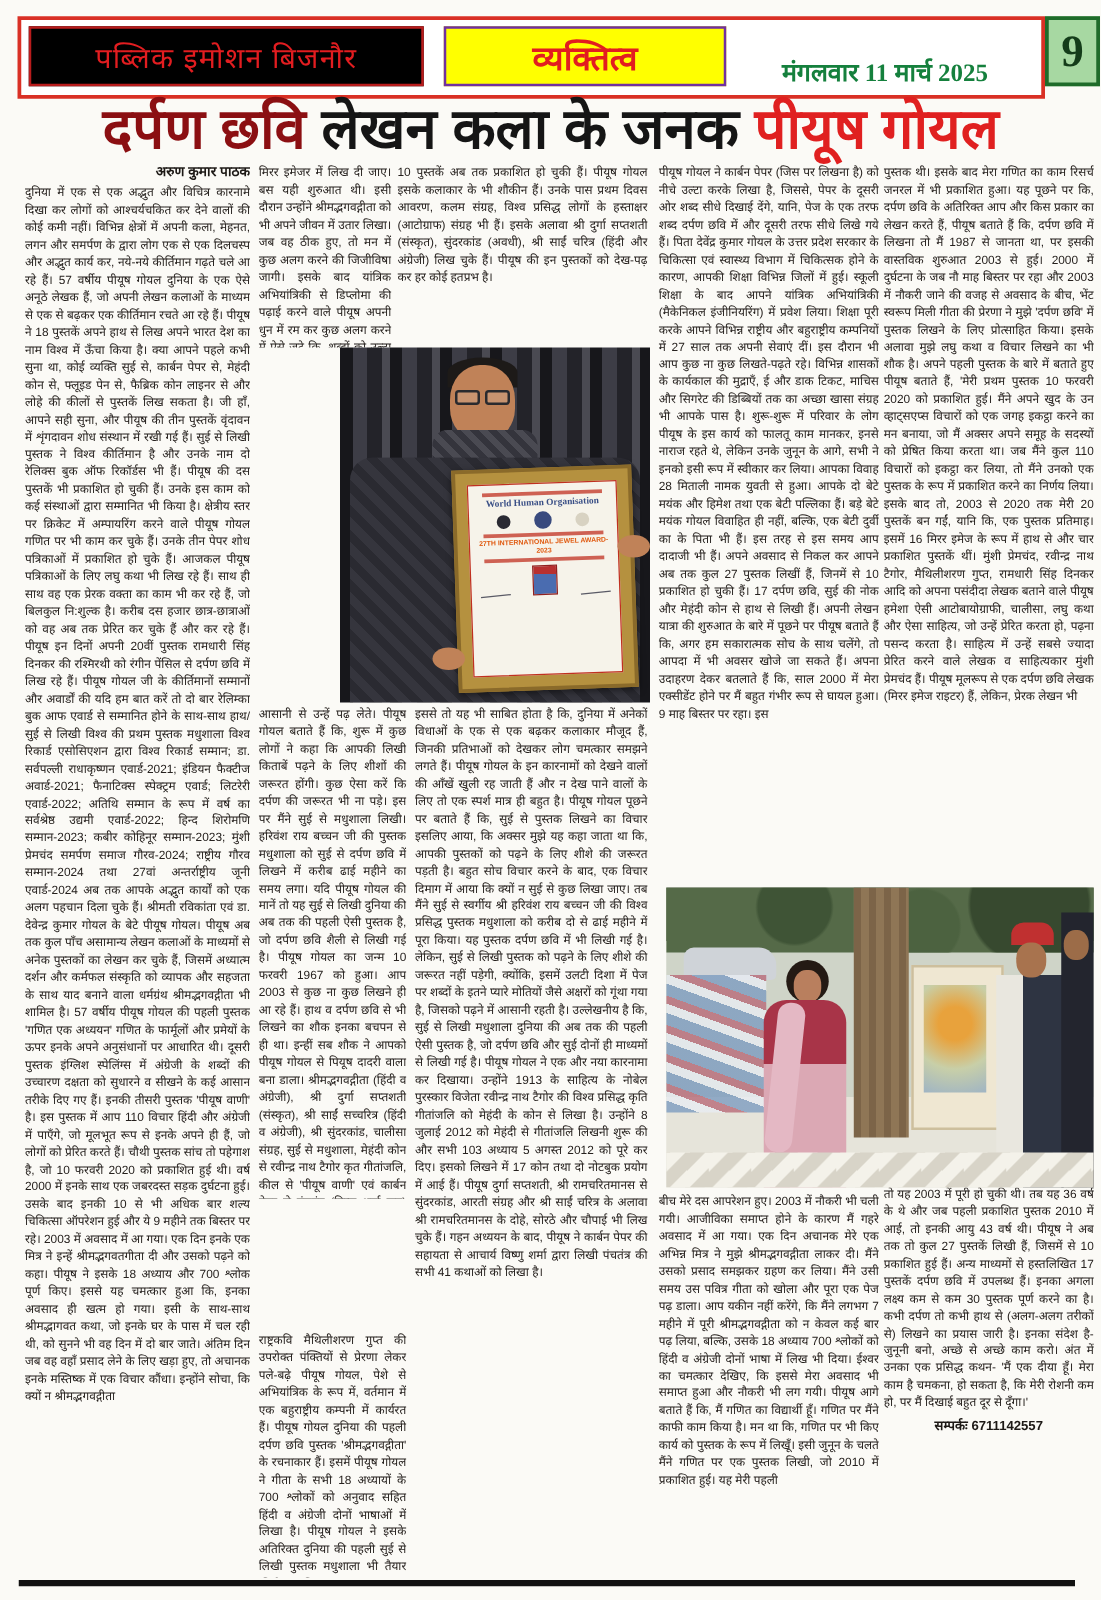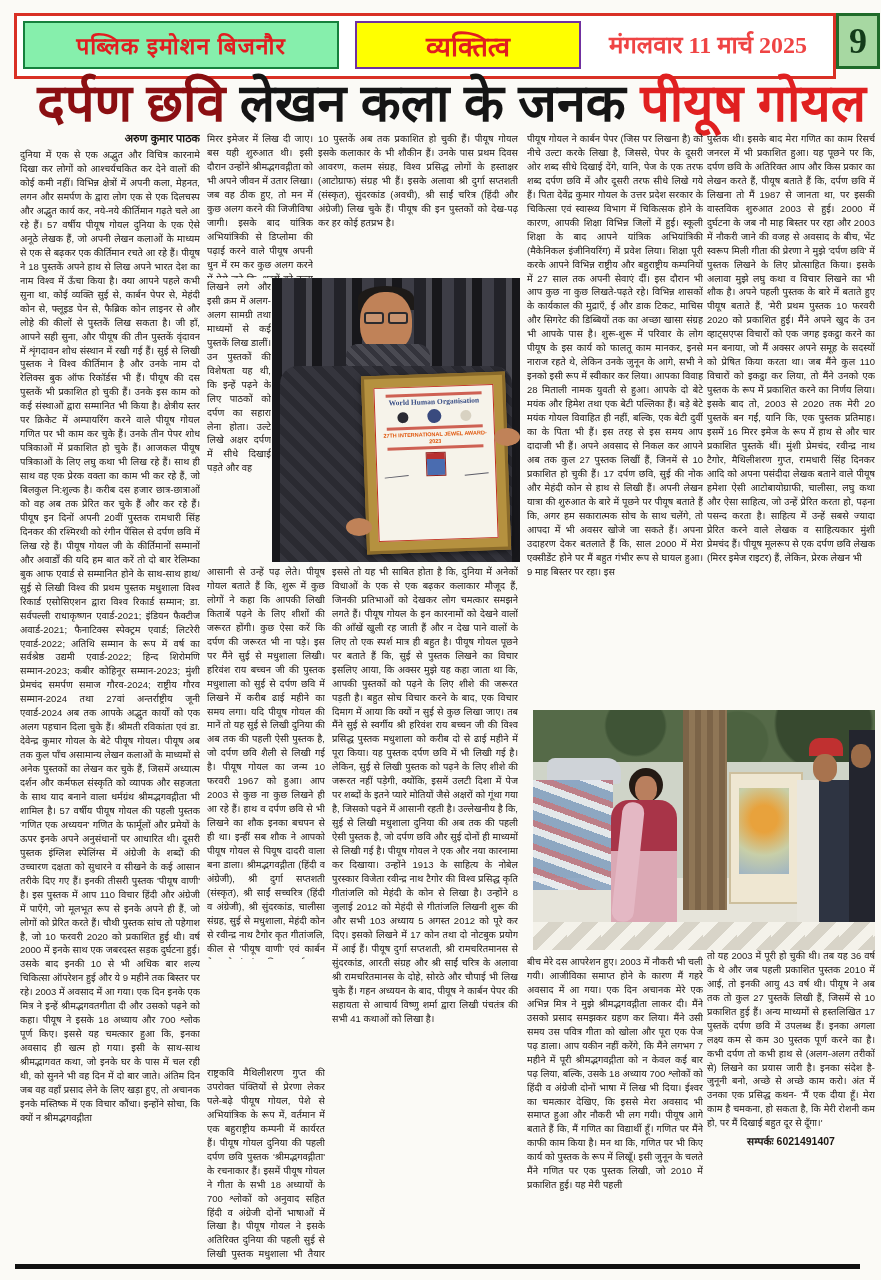--- a/index.html
+++ b/index.html
@@ -1,25 +1,25 @@
 <!DOCTYPE html>
 <html lang="hi"><head>
 <meta charset="utf-8">
 <style>
   html,body{margin:0;padding:0;}
   body{background:#e8e6e1;font-family:"Liberation Sans","DejaVu Sans",sans-serif;}
   #page{position:relative;width:881px;height:1280px;background:#fbfaf6;margin:0 auto;overflow:hidden;box-shadow:0 0 6px rgba(0,0,0,.4);}
   
   .mast-strip{position:absolute;left:14px;top:13px;width:816px;height:60px;border:3px solid #d93025;background:#fff;}
-  .mast-pub{position:absolute;left:6px;top:5px;width:312px;height:44px;background:#86efac;border:2px solid #15803d;color:#e21d20;font-weight:bold;font-size:23px;display:flex;align-items:center;justify-content:center;letter-spacing:1px;}
+  .mast-pub{position:absolute;left:6px;top:5px;width:312px;height:44px;background:#000000;border:2px solid #b91c1c;color:#e21d20;font-weight:normal;font-size:23px;display:flex;align-items:center;justify-content:center;letter-spacing:1px;}
   .mast-sec{position:absolute;left:338px;top:5px;width:222px;height:44px;background:#ffff00;border:2px solid #7030a0;color:#e21d20;font-weight:bold;font-size:27px;display:flex;align-items:center;justify-content:center;}
-  .mast-date{position:absolute;left:572px;top:5px;width:238px;height:44px;color:#ef4444;font-weight:bold;font-size:24px;display:flex;align-items:center;justify-content:center;font-family:"Liberation Serif","DejaVu Serif",serif;}
+  .mast-date{position:absolute;left:572px;top:19px;width:238px;height:44px;color:#15803d;font-weight:bold;font-size:20px;display:flex;align-items:center;justify-content:center;font-family:"Liberation Serif","DejaVu Serif",serif;}
   .mast-page{position:absolute;left:836px;top:13px;width:38px;height:50px;background:#a7d8a2;border:3px solid #1f6b2a;color:#143c1a;font-weight:bold;font-size:36px;display:flex;align-items:center;justify-content:center;font-family:"Liberation Serif","DejaVu Serif",serif;}
   
-  .headline{position:absolute;left:15px;top:80px;width:851px;height:46px;text-align:right;font-weight:bold;font-size:52px;line-height:46px;white-space:nowrap;}
+  .headline{position:absolute;left:15px;top:80px;width:851px;height:46px;text-align:center;font-weight:bold;font-size:45px;line-height:46px;white-space:nowrap;}
   .hl-red{color:#8b0f12;} .hl-black{color:#151515;} .hl-bright{color:#e02020;}
   
   .tx{position:absolute;font-size:9.5px;line-height:1.47;text-align:justify;color:#26211e;overflow:hidden;word-break:break-word;}
   .byline{font-weight:bold;text-align:right;font-size:11px;margin:0 0 2px 0;color:#1c1815;}
   .poem{position:absolute;font-weight:bold;text-align:center;color:#211c18;font-size:10.5px;line-height:1.55;}
   .contact{font-weight:bold;text-align:center;font-size:10.5px;color:#1c1815;margin-top:4px;}
   .bottom-rule{position:absolute;left:15px;top:1264px;width:845px;height:5px;background:#111;}
   
   .photo1{position:absolute;left:272px;top:278px;width:248px;height:284px;overflow:hidden;
     background:repeating-linear-gradient(90deg,#17171b 0 10px,#3d3d46 10px 22px,#232329 22px 34px,#4a4a52 34px 40px);}
@@ -78,21 +78,20 @@
   <div class="headline">
     <span class="hl-red">दर्पण छवि </span><span class="hl-black">लेखन कला के जनक </span><span class="hl-bright">पीयूष गोयल</span>
   </div>
 
   <div class="tx" style="left:20px;top:130px;width:180px;height:1132px;">
     <p class="byline">अरुण कुमार पाठक</p>
     <span>दुनिया में एक से एक अद्भुत और विचित्र कारनामे दिखा कर लोगों को आश्चर्यचकित कर देने वालों की कोई कमी नहीं। विभिन्न क्षेत्रों में अपनी कला, मेहनत, लगन और समर्पण के द्वारा लोग एक से एक दिलचस्प और अद्भुत कार्य कर, नये-नये कीर्तिमान गढ़ते चले आ रहे हैं। 57 वर्षीय पीयूष गोयल दुनिया के एक ऐसे अनूठे लेखक हैं, जो अपनी लेखन कलाओं के माध्यम से एक से बढ़कर एक कीर्तिमान रचते आ रहे हैं। पीयूष ने 18 पुस्तकें अपने हाथ से लिख अपने भारत देश का नाम विश्व में ऊँचा किया है। क्या आपने पहले कभी सुना था, कोई व्यक्ति सुई से, कार्बन पेपर से, मेहंदी कोन से, फ्लूइड पेन से, फैब्रिक कोन लाइनर से और लोहे की कीलों से पुस्तकें लिख सकता है। जी हाँ, आपने सही सुना, और पीयूष की तीन पुस्तकें वृंदावन में शृंगदावन शोध संस्थान में रखी गई हैं। सुई से लिखी पुस्तक ने विश्व कीर्तिमान है और उनके नाम दो रेलिक्स बुक ऑफ रिकॉर्डस भी हैं। पीयूष की दस पुस्तकें भी प्रकाशित हो चुकी हैं। उनके इस काम को कई संस्थाओं द्वारा सम्मानित भी किया है। क्षेत्रीय स्तर पर क्रिकेट में अम्पायरिंग करने वाले पीयूष गोयल गणित पर भी काम कर चुके हैं। उनके तीन पेपर शोध पत्रिकाओं में प्रकाशित हो चुके हैं। आजकल पीयूष पत्रिकाओं के लिए लघु कथा भी लिख रहे हैं। साथ ही साथ वह एक प्रेरक वक्ता का काम भी कर रहे हैं, जो बिलकुल नि:शुल्क है। करीब दस हजार छात्र-छात्राओं को वह अब तक प्रेरित कर चुके हैं और कर रहे हैं। पीयूष इन दिनों अपनी 20वीं पुस्तक रामधारी सिंह दिनकर की रश्मिरथी को रंगीन पेंसिल से दर्पण छवि में लिख रहे हैं। पीयूष गोयल जी के कीर्तिमानों सम्मानों और अवार्डों की यदि हम बात करें तो दो बार रेलिम्का बुक आफ एवार्ड से सम्मानित होने के साथ-साथ हाथ/सुई से लिखी विश्व की प्रथम पुस्तक मधुशाला विश्व रिकार्ड एसोसिएशन द्वारा विश्व रिकार्ड सम्मान; डा. सर्वपल्ली राधाकृष्णन एवार्ड-2021; इंडियन फैक्टीज अवार्ड-2021; फैनाटिक्स स्पेक्ट्रम एवार्ड; लिटरेरी एवार्ड-2022; अतिथि सम्मान के रूप में वर्ष का सर्वश्रेष्ठ उद्यमी एवार्ड-2022; हिन्द शिरोमणि सम्मान-2023; कबीर कोहिनूर सम्मान-2023; मुंशी प्रेमचंद समर्पण समाज गौरव-2024; राष्ट्रीय गौरव सम्मान-2024 तथा 27वां अन्तर्राष्ट्रीय जूनी एवार्ड-2024 अब तक आपके अद्भुत कार्यों को एक अलग पहचान दिला चुके हैं। श्रीमती रविकांता एवं डा. देवेन्द्र कुमार गोयल के बेटे पीयूष गोयल। पीयूष अब तक कुल पाँच असामान्य लेखन कलाओं के माध्यमों से अनेक पुस्तकों का लेखन कर चुके हैं, जिसमें अध्यात्म दर्शन और कर्मफल संस्कृति को व्यापक और सहजता के साथ याद बनाने वाला धर्मग्रंथ श्रीमद्भगवद्गीता भी शामिल है। 57 वर्षीय पीयूष गोयल की पहली पुस्तक 'गणित एक अध्ययन' गणित के फार्मूलों और प्रमेयों के ऊपर इनके अपने अनुसंधानों पर आधारित थी। दूसरी पुस्तक इंग्लिश स्पेलिंग्स में अंग्रेजी के शब्दों की उच्चारण दक्षता को सुधारने व सीखने के कई आसान तरीके दिए गए हैं। इनकी तीसरी पुस्तक 'पीयूष वाणी' है। इस पुस्तक में आप 110 विचार हिंदी और अंग्रेजी में पाएँगे, जो मूलभूत रूप से इनके अपने ही हैं, जो लोगों को प्रेरित करते हैं। चौथी पुस्तक सांच तो पहेगाश है, जो 10 फरवरी 2020 को प्रकाशित हुई थी। वर्ष 2000 में इनके साथ एक जबरदस्त सड़क दुर्घटना हुई। उसके बाद इनकी 10 से भी अधिक बार शल्य चिकित्सा ऑपरेशन हुई और ये 9 महीने तक बिस्तर पर रहे। 2003 में अवसाद में आ गया। एक दिन इनके एक मित्र ने इन्हें श्रीमद्भगवतगीता दी और उसको पढ़ने को कहा। पीयूष ने इसके 18 अध्याय और 700 श्लोक पूर्ण किए। इससे यह चमत्कार हुआ कि, इनका अवसाद ही खत्म हो गया। इसी के साथ-साथ श्रीमद्भागवत कथा, जो इनके घर के पास में चल रही थी, को सुनने भी वह दिन में दो बार जाते। अंतिम दिन जब वह वहाँ प्रसाद लेने के लिए खड़ा हुए, तो अचानक इनके मस्तिष्क में एक विचार कौंधा। इन्होंने सोचा, कि क्यों न श्रीमद्भगवद्गीता</span>
   </div>
 
   <div class="tx" style="left:207px;top:132px;width:106px;height:146px;">मिरर इमेजर में लिख दी जाए। बस यही शुरुआत थी। इसी दौरान उन्होंने श्रीमद्भगवद्गीता को भी अपने जीवन में उतार लिखा। जब वह ठीक हुए, तो मन में कुछ अलग करने की जिजीविषा जागी। इसके बाद यांत्रिक अभियांत्रिकी से डिप्लोमा की पढ़ाई करने वाले पीयूष अपनी धुन में रम कर कुछ अलग करने में ऐसे जुटे कि, शब्दों को उल्टा दर्पण छवि में</div>
-  <div class="tx" style="left:207px;top:280px;width:64px;height:280px;">लिखने लगे और इसी क्रम में अलग-अलग सामग्री तथा माध्यमों से कई पुस्तकें लिख डालीं। उन पुस्तकों की विशेषता यह थी, कि इन्हें पढ़ने के लिए पाठकों को दर्पण का सहारा लेना होता। उल्टे लिखे अक्षर दर्पण में सीधे दिखाई पड़ते और वह</div>
   <div class="tx" style="left:207px;top:565px;width:118px;height:394px;">आसानी से उन्हें पढ़ लेते। पीयूष गोयल बताते हैं कि, शुरू में कुछ लोगों ने कहा कि आपकी लिखी किताबें पढ़ने के लिए शीशों की जरूरत होंगी। कुछ ऐसा करें कि दर्पण की जरूरत भी ना पड़े। इस पर मैंने सुई से मधुशाला लिखी। हरिवंश राय बच्चन जी की पुस्तक मधुशाला को सुई से दर्पण छवि में लिखने में करीब ढाई महीने का समय लगा। यदि पीयूष गोयल की मानें तो यह सुई से लिखी दुनिया की अब तक की पहली ऐसी पुस्तक है, जो दर्पण छवि शैली से लिखी गई है। पीयूष गोयल का जन्म 10 फरवरी 1967 को हुआ। आप 2003 से कुछ ना कुछ लिखने ही आ रहे हैं। हाथ व दर्पण छवि से भी लिखने का शौक इनका बचपन से ही था। इन्हीं सब शौक ने आपको पीयूष गोयल से पियूष दादरी वाला बना डाला। श्रीमद्भगवद्गीता (हिंदी व अंग्रेजी), श्री दुर्गा सप्तशती (संस्कृत), श्री साईं सच्चरित्र (हिंदी व अंग्रेजी), श्री सुंदरकांड, चालीसा संग्रह, सुई से मधुशाला, मेहंदी कोन से रवीन्द्र नाथ टैगोर कृत गीतांजलि, कील से 'पीयूष वाणी' एवं कार्बन पेपर से पंचतंत्र (विष्णु शर्मा कृत) ऐसी ही कुछ पुस्तकें हैं।</div>
 
   <div class="tx" style="left:207px;top:1066px;width:118px;height:196px;">राष्ट्रकवि मैथिलीशरण गुप्त की उपरोक्त पंक्तियों से प्रेरणा लेकर पले-बढ़े पीयूष गोयल, पेशे से अभियांत्रिक के रूप में, वर्तमान में एक बहुराष्ट्रीय कम्पनी में कार्यरत हैं। पीयूष गोयल दुनिया की पहली दर्पण छवि पुस्तक 'श्रीमद्भगवद्गीता' के रचनाकार हैं। इसमें पीयूष गोयल ने गीता के सभी 18 अध्यायों के 700 श्लोकों को अनुवाद सहित हिंदी व अंग्रेजी दोनों भाषाओं में लिखा है। पीयूष गोयल ने इसके अतिरिक्त दुनिया की पहली सुई से लिखी पुस्तक मधुशाला भी तैयार की है। इनकी कुल</div>
 
   <div class="tx" style="left:318px;top:132px;width:200px;height:142px;">10 पुस्तकें अब तक प्रकाशित हो चुकी हैं। पीयूष गोयल इसके कलाकार के भी शौकीन हैं। उनके पास प्रथम दिवस आवरण, कलम संग्रह, विश्व प्रसिद्ध लोगों के हस्ताक्षर (आटोग्राफ) संग्रह भी हैं। इसके अलावा श्री दुर्गा सप्तशती (संस्कृत), सुंदरकांड (अवधी), श्री साईं चरित्र (हिंदी और अंग्रेजी) लिख चुके हैं। पीयूष की इन पुस्तकों को देख-पढ़ कर हर कोई हतप्रभ है।</div>
   <div class="tx" style="left:332px;top:565px;width:186px;height:697px;">इससे तो यह भी साबित होता है कि, दुनिया में अनेकों विधाओं के एक से एक बढ़कर कलाकार मौजूद हैं, जिनकी प्रतिभाओं को देखकर लोग चमत्कार समझने लगते हैं। पीयूष गोयल के इन कारनामों को देखने वालों की आँखें खुली रह जाती हैं और न देख पाने वालों के लिए तो एक स्पर्श मात्र ही बहुत है। पीयूष गोयल पूछने पर बताते हैं कि, सुई से पुस्तक लिखने का विचार इसलिए आया, कि अक्सर मुझे यह कहा जाता था कि, आपकी पुस्तकों को पढ़ने के लिए शीशे की जरूरत पड़ती है। बहुत सोच विचार करने के बाद, एक विचार दिमाग में आया कि क्यों न सुई से कुछ लिखा जाए। तब मैंने सुई से स्वर्गीय श्री हरिवंश राय बच्चन जी की विश्व प्रसिद्ध पुस्तक मधुशाला को करीब दो से ढाई महीने में पूरा किया। यह पुस्तक दर्पण छवि में भी लिखी गई है। लेकिन, सुई से लिखी पुस्तक को पढ़ने के लिए शीशे की जरूरत नहीं पड़ेगी, क्योंकि, इसमें उलटी दिशा में पेज पर शब्दों के इतने प्यारे मोतियों जैसे अक्षरों को गूंथा गया है, जिसको पढ़ने में आसानी रहती है। उल्लेखनीय है कि, सुई से लिखी मधुशाला दुनिया की अब तक की पहली ऐसी पुस्तक है, जो दर्पण छवि और सुई दोनों ही माध्यमों से लिखी गई है। पीयूष गोयल ने एक और नया कारनामा कर दिखाया। उन्होंने 1913 के साहित्य के नोबेल पुरस्कार विजेता रवीन्द्र नाथ टैगोर की विश्व प्रसिद्ध कृति गीतांजलि को मेहंदी के कोन से लिखा है। उन्होंने 8 जुलाई 2012 को मेहंदी से गीतांजलि लिखनी शुरू की और सभी 103 अध्याय 5 अगस्त 2012 को पूरे कर दिए। इसको लिखने में 17 कोन तथा दो नोटबुक प्रयोग में आई हैं। पीयूष दुर्गा सप्तशती, श्री रामचरितमानस से सुंदरकांड, आरती संग्रह और श्री साईं चरित्र के अलावा श्री रामचरितमानस के दोहे, सोरठे और चौपाई भी लिख चुके हैं। गहन अध्ययन के बाद, पीयूष ने कार्बन पेपर की सहायता से आचार्य विष्णु शर्मा द्वारा लिखी पंचतंत्र की सभी 41 कथाओं को लिखा है।</div>
 
   <div class="photo1">
     <div class="p1-hair"></div>
     <div class="p1-head"></div>
@@ -126,21 +125,21 @@
   </div>
 
   <div class="tx" style="left:527px;top:132px;width:176px;height:572px;">पीयूष गोयल ने कार्बन पेपर (जिस पर लिखना है) को नीचे उल्टा करके लिखा है, जिससे, पेपर के दूसरी ओर शब्द सीधे दिखाई देंगे, यानि, पेज के एक तरफ शब्द दर्पण छवि में और दूसरी तरफ सीधे लिखे गये हैं। पिता देवेंद्र कुमार गोयल के उत्तर प्रदेश सरकार के चिकित्सा एवं स्वास्थ्य विभाग में चिकित्सक होने के कारण, आपकी शिक्षा विभिन्न जिलों में हुई। स्कूली शिक्षा के बाद आपने यांत्रिक अभियांत्रिकी (मैकेनिकल इंजीनियरिंग) में प्रवेश लिया। शिक्षा पूरी करके आपने विभिन्न राष्ट्रीय और बहुराष्ट्रीय कम्पनियों में 27 साल तक अपनी सेवाएं दीं। इस दौरान भी आप कुछ ना कुछ लिखते-पढ़ते रहे। विभिन्न शासकों के कार्यकाल की मुद्राएँ, ई और डाक टिकट, माचिस और सिगरेट की डिब्बियों तक का अच्छा खासा संग्रह भी आपके पास है। शुरू-शुरू में परिवार के लोग पीयूष के इस कार्य को फालतू काम मानकर, इनसे नाराज रहते थे, लेकिन उनके जुनून के आगे, सभी ने इनको इसी रूप में स्वीकार कर लिया। आपका विवाह 28 मिताली नामक युवती से हुआ। आपके दो बेटे मयंक और हिमेश तथा एक बेटी पल्लिका हैं। बड़े बेटे मयंक गोयल विवाहित ही नहीं, बल्कि, एक बेटी दुर्वी का के पिता भी हैं। इस तरह से इस समय आप दादाजी भी हैं। अपने अवसाद से निकल कर आपने अब तक कुल 27 पुस्तक लिखीं हैं, जिनमें से 10 प्रकाशित हो चुकी हैं। 17 दर्पण छवि, सुई की नोक और मेहंदी कोन से हाथ से लिखी हैं। अपनी लेखन यात्रा की शुरुआत के बारे में पूछने पर पीयूष बताते हैं कि, अगर हम सकारात्मक सोच के साथ चलेंगे, तो आपदा में भी अवसर खोजे जा सकते हैं। अपना उदाहरण देकर बतलाते हैं कि, साल 2000 में मेरा एक्सीडेंट होने पर मैं बहुत गंभीर रूप से घायल हुआ। 9 माह बिस्तर पर रहा। इस</div>
   <div class="tx" style="left:527px;top:955px;width:176px;height:308px;">बीच मेरे दस आपरेशन हुए। 2003 में नौकरी भी चली गयी। आजीविका समाप्त होने के कारण मैं गहरे अवसाद में आ गया। एक दिन अचानक मेरे एक अभिन्न मित्र ने मुझे श्रीमद्भगवद्गीता लाकर दी। मैंने उसको प्रसाद समझकर ग्रहण कर लिया। मैंने उसी समय उस पवित्र गीता को खोला और पूरा एक पेज पढ़ डाला। आप यकीन नहीं करेंगे, कि मैंने लगभग 7 महीने में पूरी श्रीमद्भगवद्गीता को न केवल कई बार पढ़ लिया, बल्कि, उसके 18 अध्याय 700 श्लोकों को हिंदी व अंग्रेजी दोनों भाषा में लिख भी दिया। ईश्वर का चमत्कार देखिए, कि इससे मेरा अवसाद भी समाप्त हुआ और नौकरी भी लग गयी। पीयूष आगे बताते हैं कि, मैं गणित का विद्यार्थी हूँ। गणित पर मैंने काफी काम किया है। मन था कि, गणित पर भी किए कार्य को पुस्तक के रूप में लिखूँ। इसी जुनून के चलते मैंने गणित पर एक पुस्तक लिखी, जो 2010 में प्रकाशित हुई। यह मेरी पहली</div>
 
   <div class="tx" style="left:707px;top:132px;width:168px;height:572px;">पुस्तक थी। इसके बाद मेरा गणित का काम रिसर्च जनरल में भी प्रकाशित हुआ। यह पूछने पर कि, दर्पण छवि के अतिरिक्त आप और किस प्रकार का लेखन करते हैं, पीयूष बताते हैं कि, दर्पण छवि में लिखना तो मैं 1987 से जानता था, पर इसकी वास्तविक शुरुआत 2003 से हुई। 2000 में दुर्घटना के जब नौ माह बिस्तर पर रहा और 2003 में नौकरी जाने की वजह से अवसाद के बीच, भेंट स्वरूप मिली गीता की प्रेरणा ने मुझे 'दर्पण छवि' में पुस्तक लिखने के लिए प्रोत्साहित किया। इसके अलावा मुझे लघु कथा व विचार लिखने का भी शौक है। अपने पहली पुस्तक के बारे में बताते हुए पीयूष बताते हैं, 'मेरी प्रथम पुस्तक 10 फरवरी 2020 को प्रकाशित हुई। मैंने अपने खुद के उन व्हाट्सएप्स विचारों को एक जगह इकट्ठा करने का मन बनाया, जो मैं अक्सर अपने समूह के सदस्यों को प्रेषित किया करता था। जब मैंने कुल 110 विचारों को इकट्ठा कर लिया, तो मैंने उनको एक पुस्तक के रूप में प्रकाशित करने का निर्णय लिया। इसके बाद तो, 2003 से 2020 तक मेरी 20 पुस्तकें बन गईं, यानि कि, एक पुस्तक प्रतिमाह। इसमें 16 मिरर इमेज के रूप में हाथ से और चार प्रकाशित पुस्तकें थीं। मुंशी प्रेमचंद, रवीन्द्र नाथ टैगोर, मैथिलीशरण गुप्त, रामधारी सिंह दिनकर आदि को अपना पसंदीदा लेखक बताने वाले पीयूष हमेशा ऐसी आटोबायोग्राफी, चालीसा, लघु कथा और ऐसा साहित्य, जो उन्हें प्रेरित करता हो, पढ़ना पसन्द करता है। साहित्य में उन्हें सबसे ज्यादा प्रेरित करने वाले लेखक व साहित्यकार मुंशी प्रेमचंद हैं। पीयूष मूलरूप से एक दर्पण छवि लेखक (मिरर इमेज राइटर) हैं, लेकिन, प्रेरक लेखन भी</div>
   <div class="tx" style="left:707px;top:921px;width:168px;height:306px;">
     <span>करते हैं। इसी के साथ-साथ एक प्रकाशित लेखक भी हैं। यदि, पहली दर्पण छवि पुस्तक की बात करें, तो यह 2003 में पूरी हो चुकी थी। तब यह 36 वर्ष के थे और जब पहली प्रकाशित पुस्तक 2010 में आई, तो इनकी आयु 43 वर्ष थी। पीयूष ने अब तक तो कुल 27 पुस्तकें लिखी हैं, जिसमें से 10 प्रकाशित हुई हैं। अन्य माध्यमों से हस्तलिखित 17 पुस्तकें दर्पण छवि में उपलब्ध हैं। इनका अगला लक्ष्य कम से कम 30 पुस्तक पूर्ण करने का है। कभी दर्पण तो कभी हाथ से (अलग-अलग तरीकों से) लिखने का प्रयास जारी है। इनका संदेश है- जुनूनी बनो, अच्छे से अच्छे काम करो। अंत में उनका एक प्रसिद्ध कथन- 'मैं एक दीया हूँ। मेरा काम है चमकना, हो सकता है, कि मेरी रोशनी कम हो, पर मैं दिखाई बहुत दूर से दूँगा।'</span>
     <div class="contact">
       <span>सम्पर्कः</span>
-      <span>6021491407</span>
+      <span>6711142557</span>
     </div>
   </div>
 
   <div class="photo2">
     <div class="p2-foliage"></div>
     <div class="p2-car"></div>
     <div class="p2-mural-blue"></div>
     <div class="p2-trunk"></div>
     <div class="p2-woman-hair"></div>
     <div class="p2-woman-face"></div>

